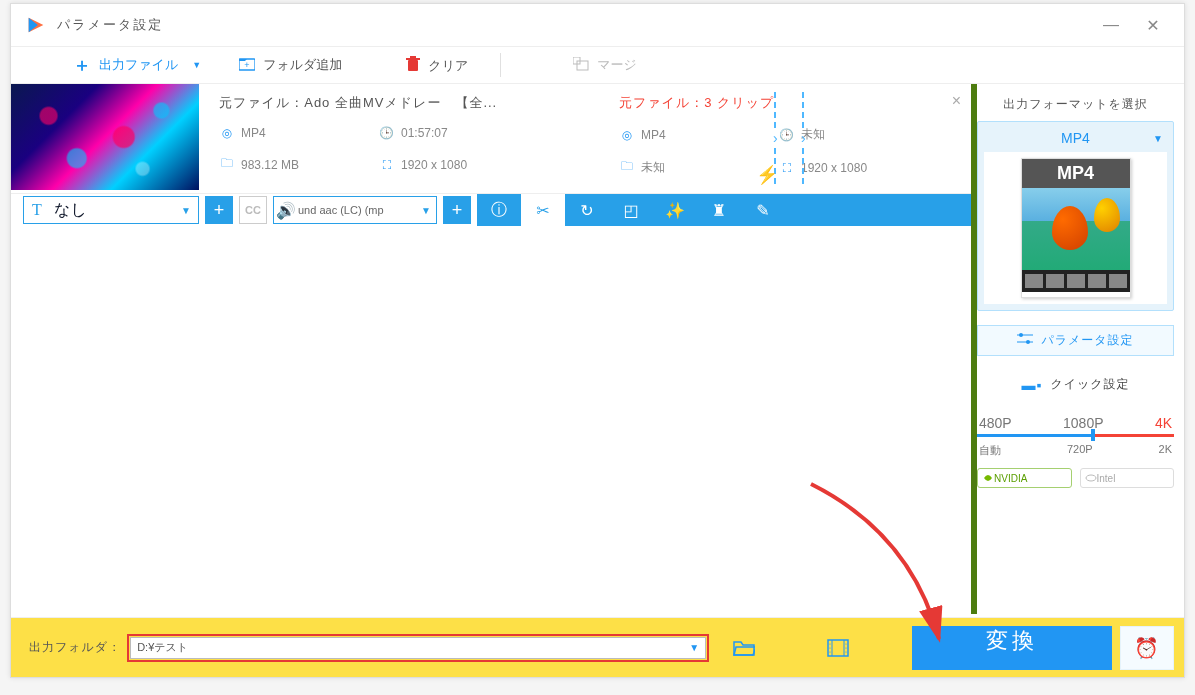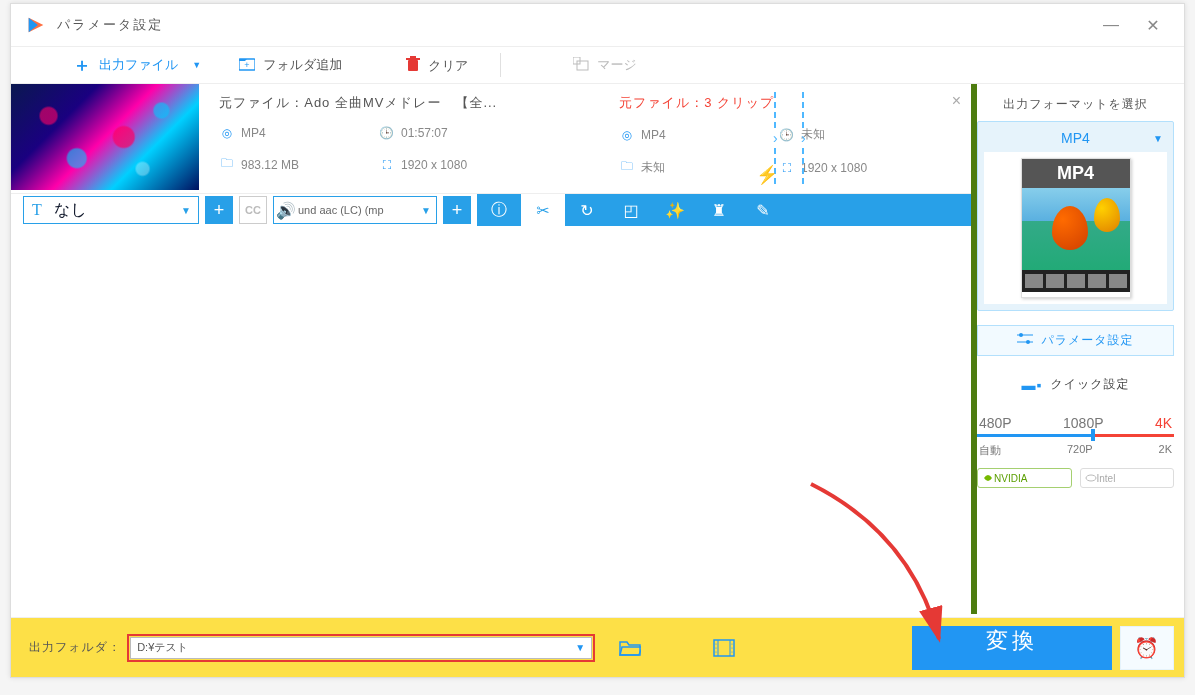--- a/index.html
+++ b/index.html
@@ -71,21 +71,21 @@
   .res-bar .handle{position:absolute; left:58%; top:-5px; width:4px; height:12px; background:#2196f3;}
   .res-labels2 { display:flex; justify-content:space-between; margin-top:6px; font-size:11px; color:#777; padding:0 2px;}
   .gpu-row { margin-top:18px; border:1px solid #b3e0fc; background:#f2faff; padding:5px; display:flex; align-items:center; gap:6px; font-size:11px; color:#2196f3; cursor:pointer; letter-spacing:1px;}
   .badges { display:flex; gap:8px; margin-top:10px;}
   .badge { flex:1; border:1px solid #ddd; border-radius:3px; padding:3px 4px; display:flex; align-items:flex-end; gap:0; font-size:10px;}
   .badge.nv { color:#5a9e00; border-color:#a5d070;}
   .badge.it { color:#aaa;}
   .bottom { position:absolute; bottom:0; left:0; right:0; height:60px; border-top:1px solid #eee; background:#fde047; display:flex; align-items:center; padding-left:18px;}
   .out-lbl { font-size:12px; color:#555; letter-spacing:1px;}
   .out-path-wrap { border:2px solid #e53935; padding:1px; margin-left:6px;}
-  .out-path { width:462px; height:22px; border:1px solid #bbb; display:flex; align-items:center; padding:0 6px; font-size:11px; color:#555; background:#fff;}
+  .out-path { width:576px; height:22px; border:1px solid #bbb; display:flex; align-items:center; padding:0 6px; font-size:11px; color:#555; background:#fff;}
   .out-path .dd{ margin-left:auto; color:#2196f3; font-size:10px;}
   .fbtn { width:34px; height:26px; margin-left:18px; color:#2196f3; display:flex; align-items:center; justify-content:center; cursor:pointer; font-size:18px;}
   .convert-btn { background:#2196f3; color:#fff; width:200px; height:44px; display:flex; justify-content:center; font-size:22px; letter-spacing:4px; cursor:pointer; margin-left:auto; position:relative;}
   .clock-btn { width:54px; height:44px; display:flex; align-items:center; justify-content:center; color:#2196f3; font-size:20px; border:1px solid #e6f3fb; background:#f5fbff; cursor:pointer; margin-left:8px; margin-right:10px;}
   .red-arrow { position:absolute; left:780px; top:470px; pointer-events:none;}
   
   .thumb::before{content:"";position:absolute;inset:0;background:
     radial-gradient(circle at 20% 30%,rgba(255,0,100,0.6) 0 8px,transparent 10px),
     radial-gradient(circle at 60% 50%,rgba(255,0,100,0.7) 0 10px,transparent 12px),
     radial-gradient(circle at 80% 25%,rgba(0,200,255,0.6) 0 7px,transparent 9px),

